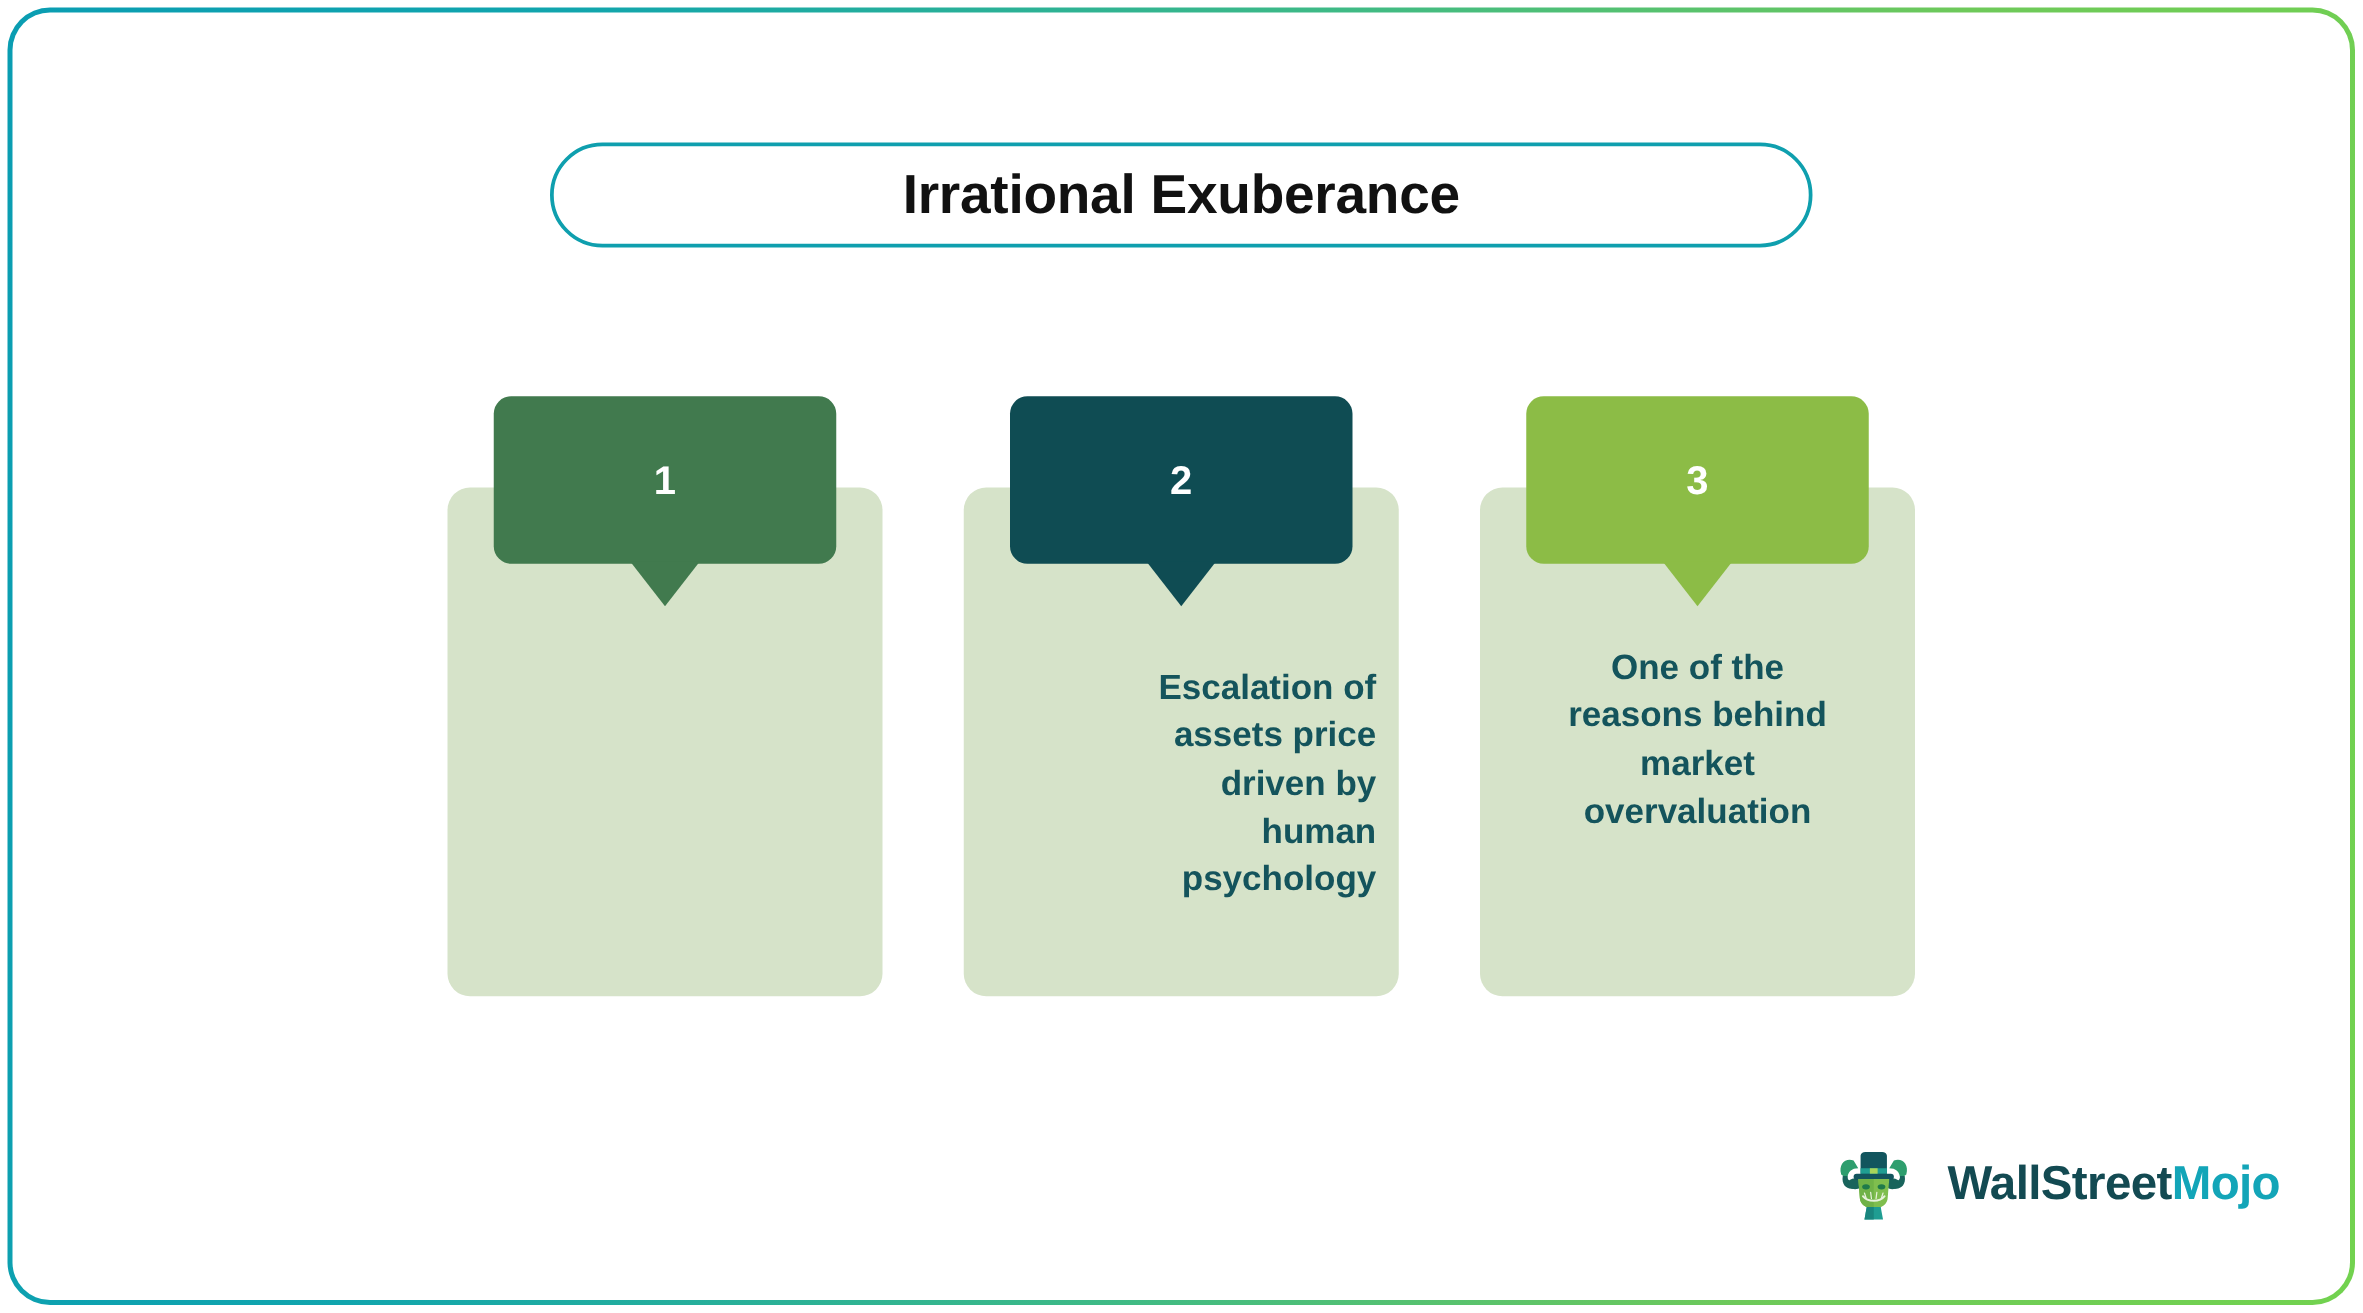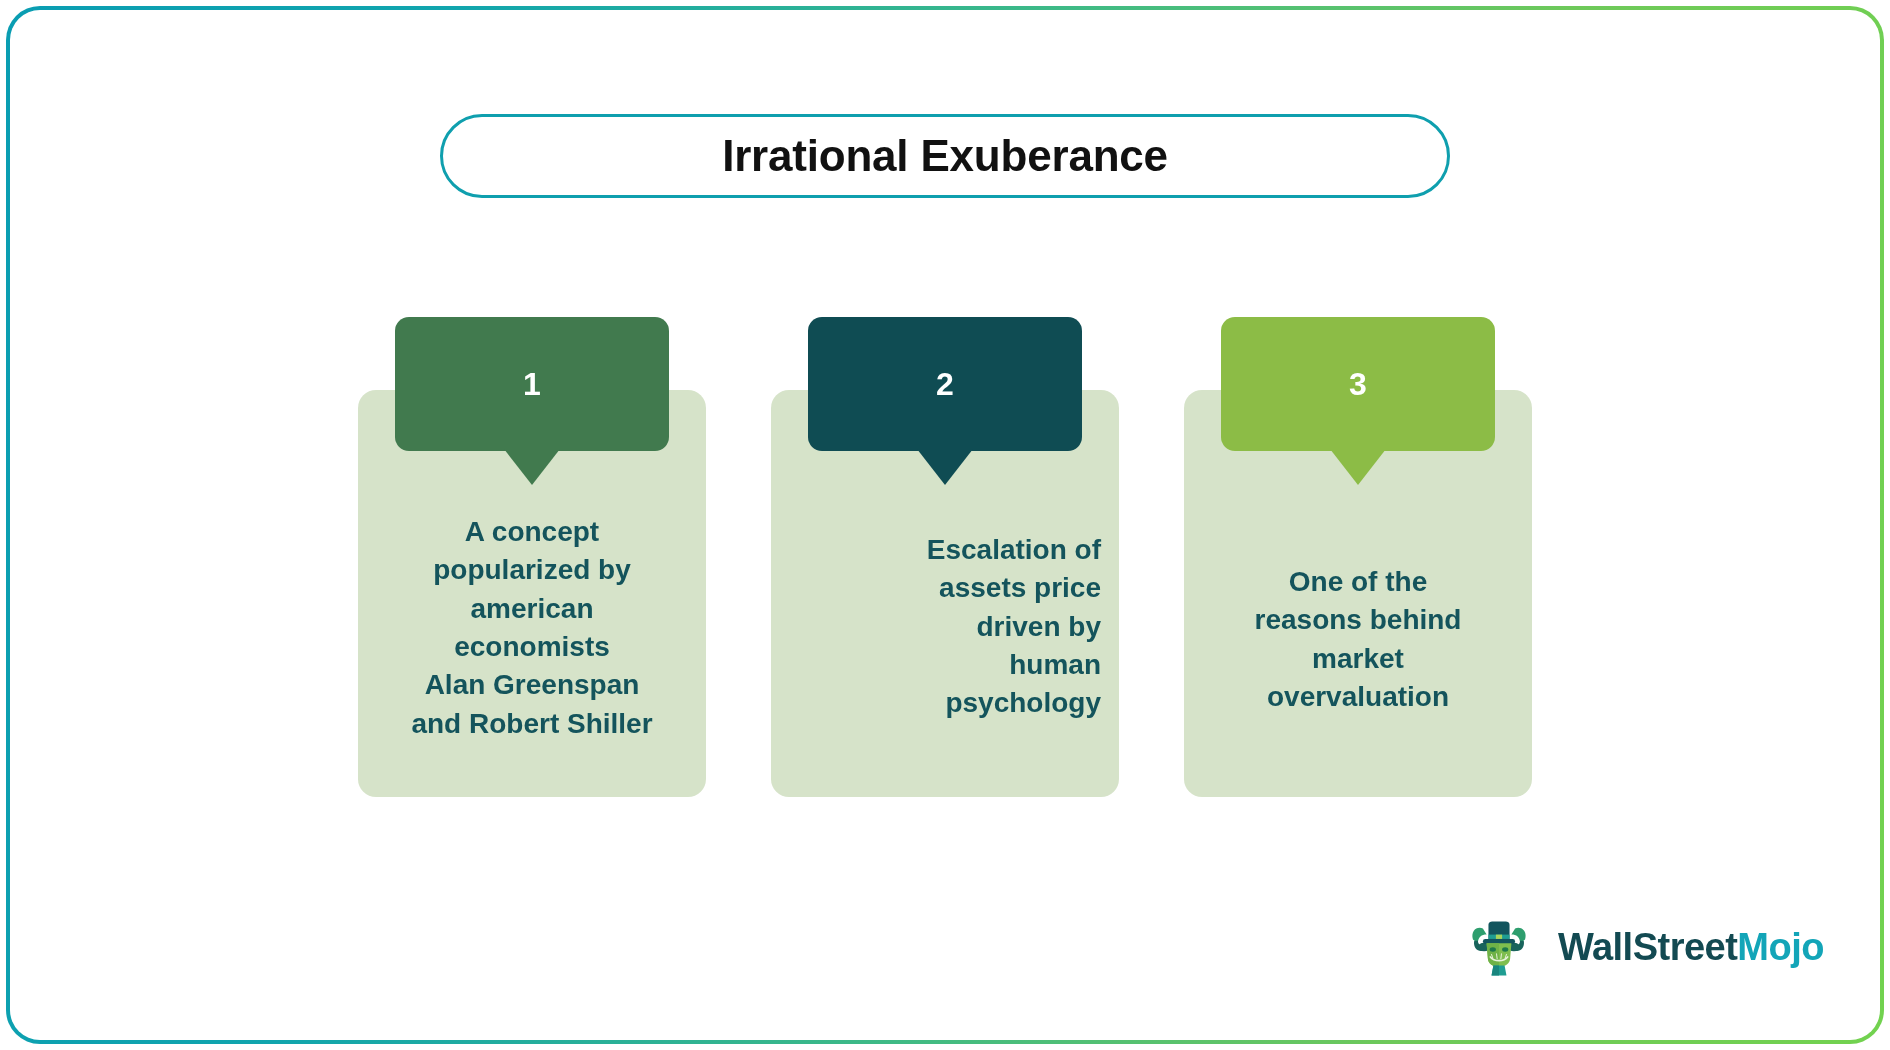--- a/index.html
+++ b/index.html
@@ -131,21 +131,21 @@
     margin-top: 62px;
     width: 312px;
     text-align: center;
     color: #14545c;
     font-size: 28px;
     font-weight: 700;
     line-height: 1.37;
     white-space: pre-line;
   }
   .card-2 .card-text { margin-top: 80px; text-align: right; }
-  .card-3 .card-text { margin-top: 112px; }
+  .card-3 .card-text { margin-top: 64px; }
 
   
   .logo {
     position: absolute;
     right: 56px;
     bottom: 62px;
     display: flex;
     align-items: center;
     gap: 14px;
   }
@@ -173,26 +173,20 @@
       </div>
 
       <div class="cards-row">
 
         <div class="card card-1">
           <div class="card-body"></div>
           <div class="badge" style="background:#417a4e;">
             <span class="badge-number">1</span>
             <span class="badge-tail" style="border-top-color:#417a4e;"></span>
           </div>
-          <div class="card-text">A concept
-popularized by
-american
-economists
-Alan Greenspan
-and Robert Shiller</div>
         </div>
 
         <div class="card card-2">
           <div class="card-body"></div>
           <div class="badge" style="background:#0f4c53;">
             <span class="badge-number">2</span>
             <span class="badge-tail" style="border-top-color:#0f4c53;"></span>
           </div>
           <div class="card-text">Escalation of
 assets price

